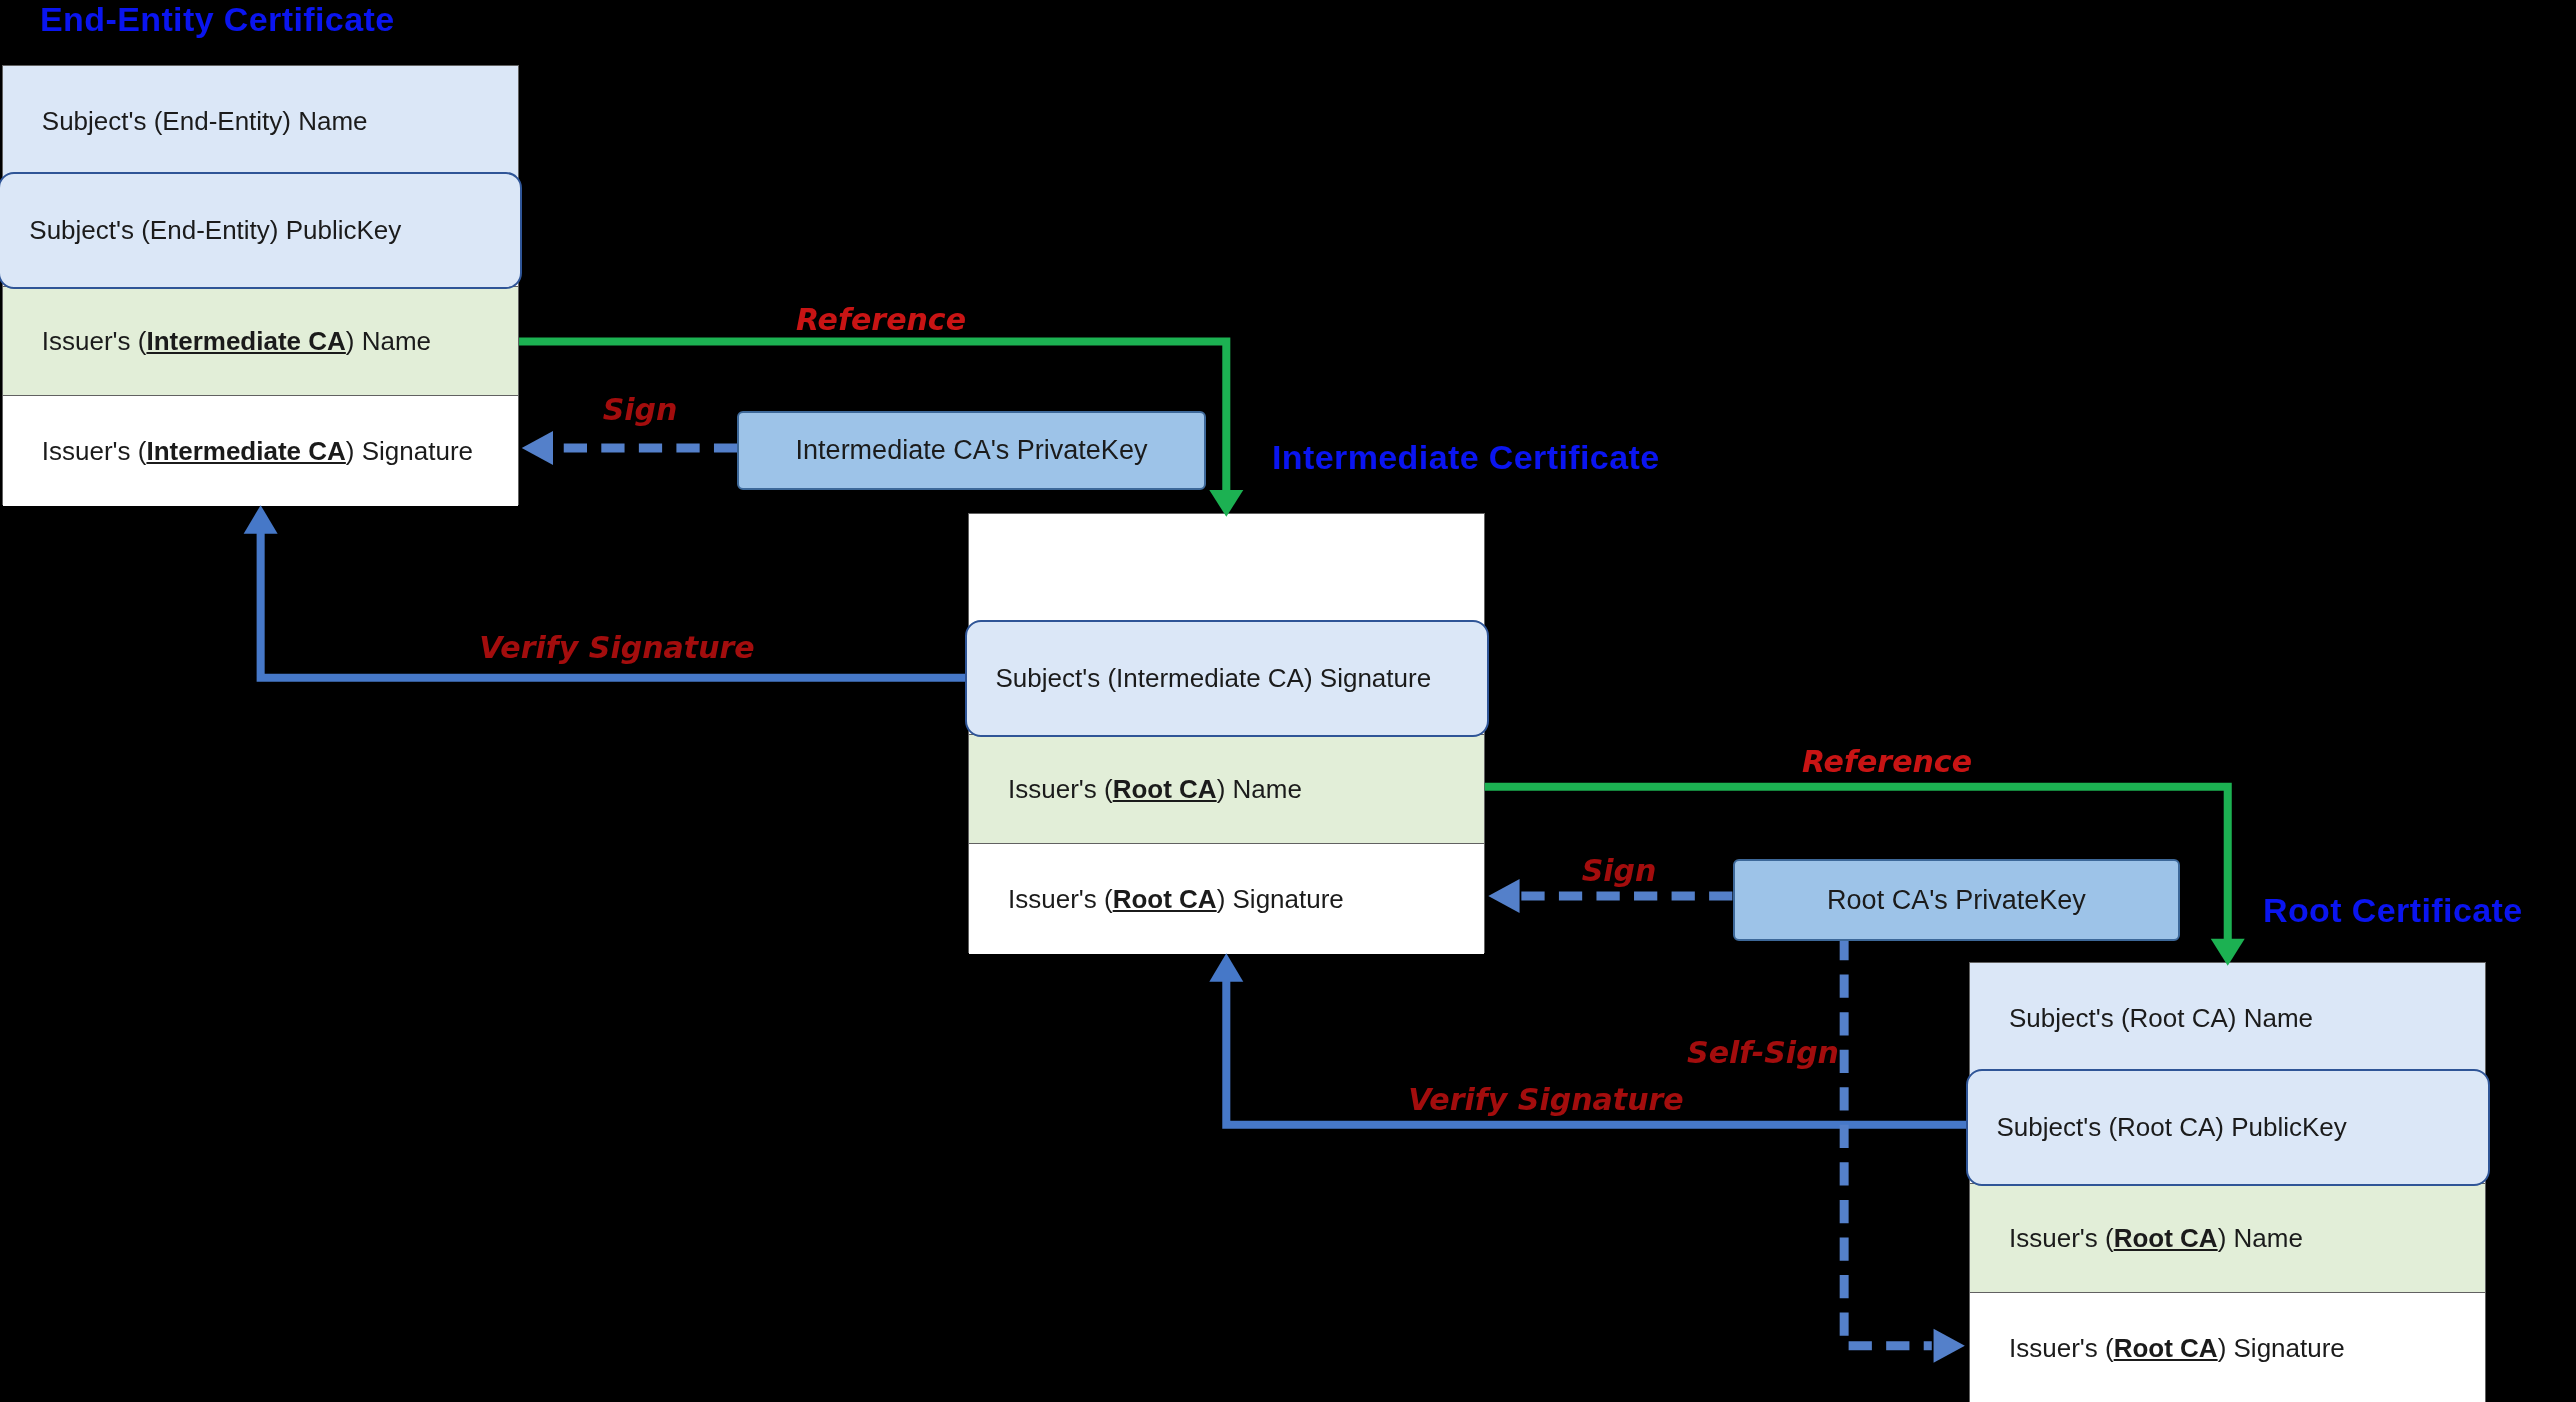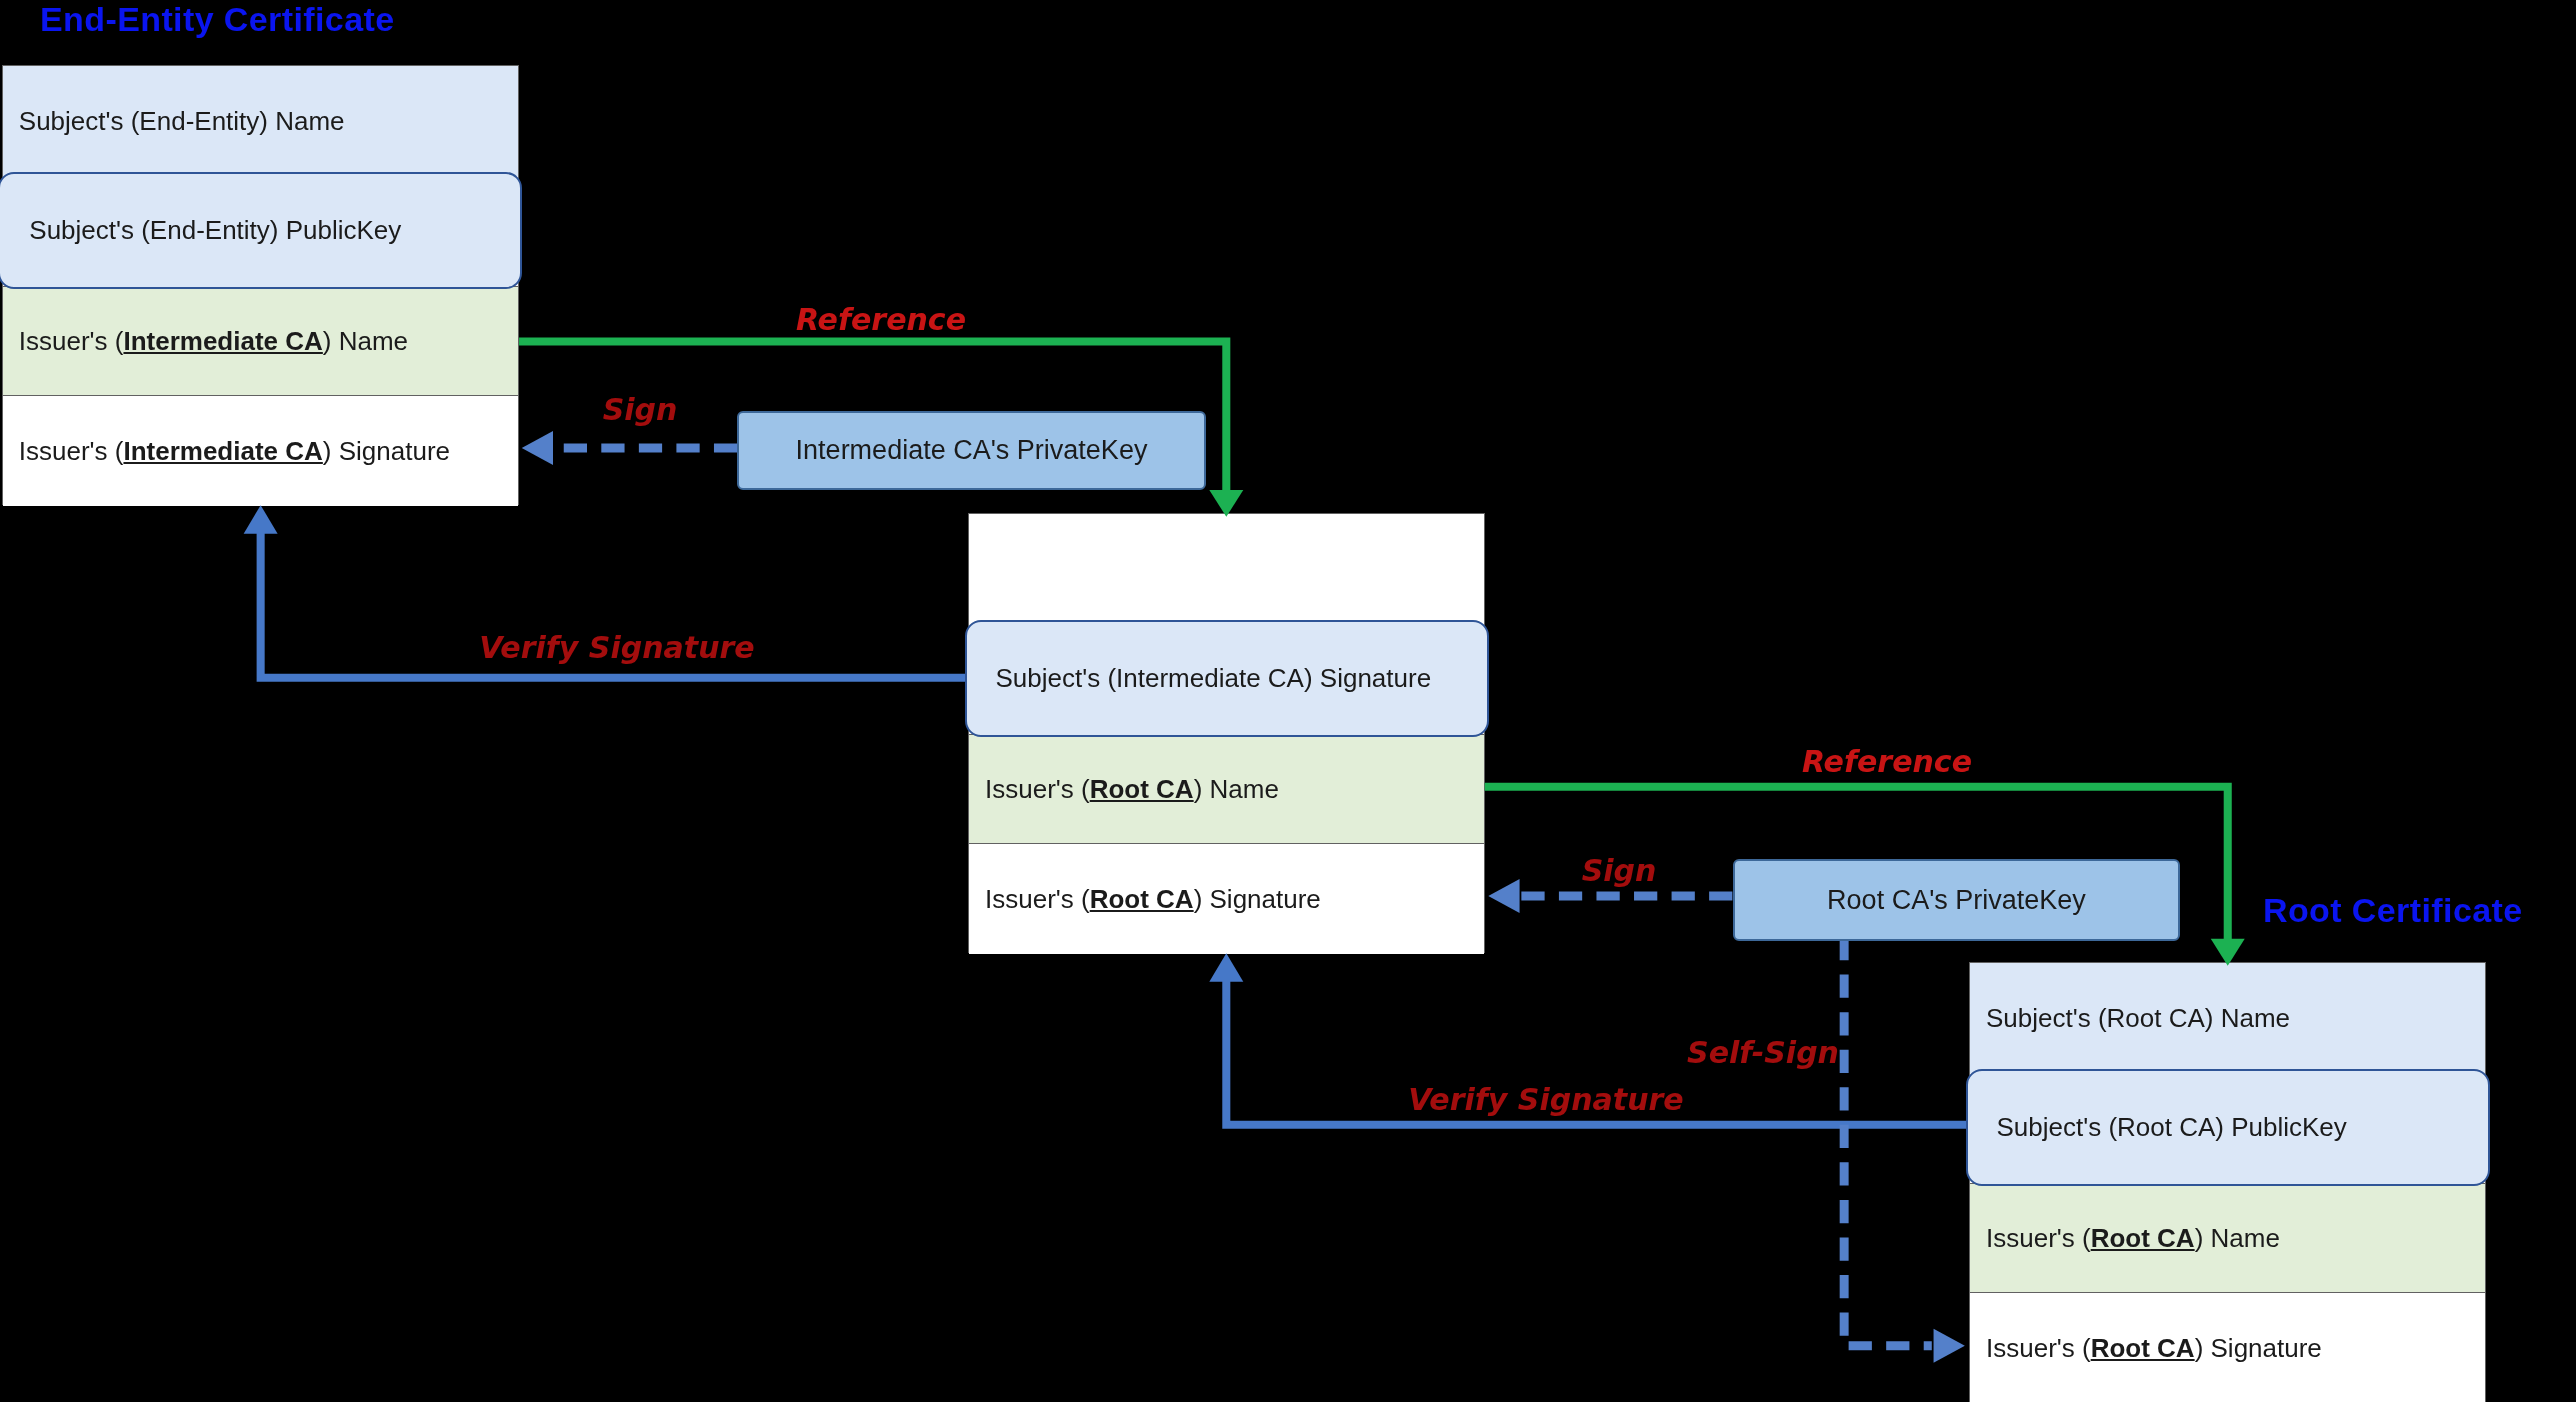--- a/index.html
+++ b/index.html
@@ -19,21 +19,21 @@
   .cert-title{
     position:absolute;font-size:34px;font-weight:800;color:var(--title_blue);
     white-space:nowrap;letter-spacing:0.4px;
   }
   .stack{
     position:absolute;width:517px;height:440px;box-sizing:border-box;
     border:1.8px solid var(--stack_border);background:var(--row_white);
   }
   .row{
     position:absolute;left:0;width:100%;height:110px;box-sizing:border-box;
-    display:flex;align-items:center;padding-left:16px;padding-right:5.4px;
+    display:flex;align-items:center;padding-left:39px;padding-right:5.4px;
     font-size:26px;color:var(--text_dark);white-space:nowrap;
   }
   .row b{font-weight:700;text-decoration:underline;}
   .row.r1{top:0;background:var(--row_blue);}
   .row.r2{
     top:106px;height:117px;left:-4.5px;width:calc(100% + 9px);
     background:var(--row_blue);border:2.7px solid var(--publickey_border);
     border-radius:16px;z-index:3;padding-left:29px;
   }
   .row.r3{top:220px;background:var(--row_green);
@@ -83,20 +83,21 @@
     <polygon class="head-dash" points="618,482 618,520 583,501"></polygon>
 
     <path class="wire-dash" d="M 1937 1002 H 1697"></path>
     <polygon class="head-dash" points="1699,983 1699,1021 1664,1002"></polygon>
 
     <path class="wire-dash" d="M 2062 1048 V 1505 H 2160"></path>
     <polygon class="head-dash" points="2162,1486 2162,1524 2197,1505"></polygon>
   </svg>
 
   <div class="cert-title" style="left:40px;top:0px;">End-Entity Certificate</div>
+  <div class="cert-title" style="left:1272px;top:438px;">Intermediate Certificate</div>
   <div class="cert-title" style="left:2263px;top:891px;">Root Certificate</div>
 
   <div class="stack" style="left:1.8px;top:65px;">
     <div class="row r1">
       <span>Subject's (End-Entity) Name</span>
         <b></b>
         <span></span>
     </div>
     <div class="row r2">
       <span>Subject's (End-Entity) PublicKey</span>

